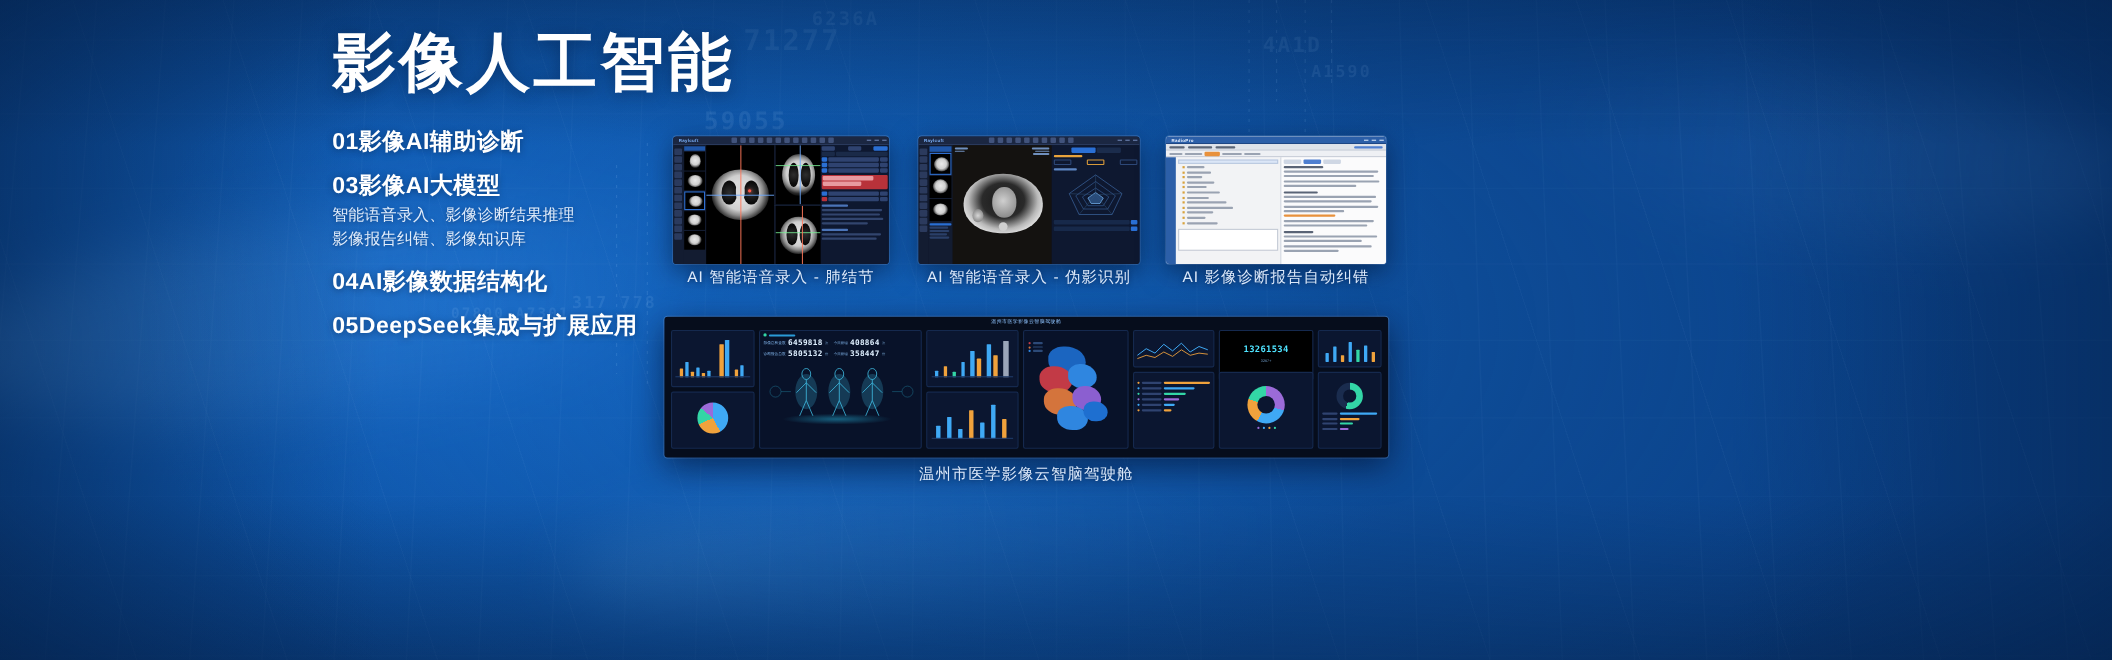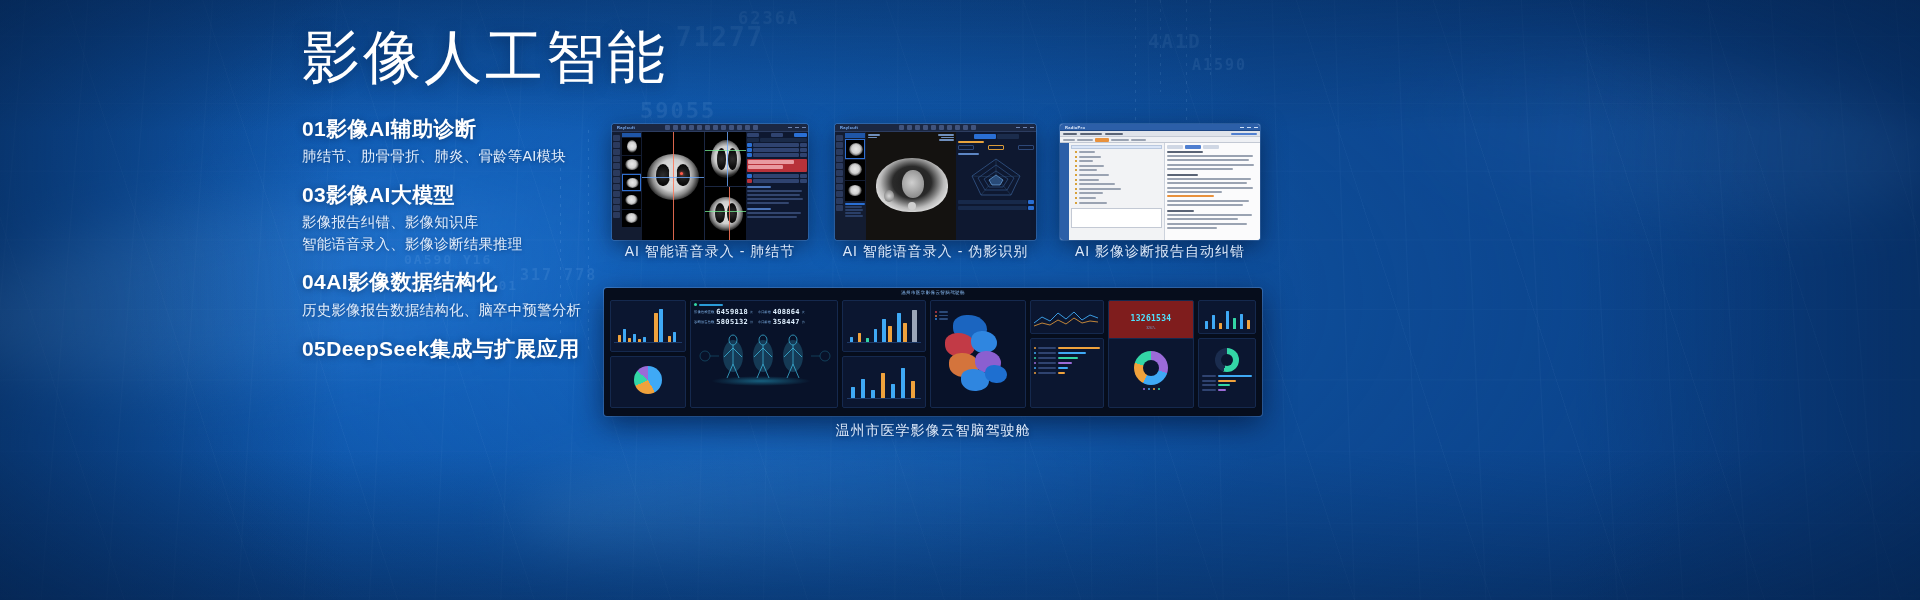--- a/index.html
+++ b/index.html
@@ -62,21 +62,21 @@
     user-select:none;
   }
   .dotcol {
     position:absolute; width:1px;
     background:repeating-linear-gradient(180deg, rgba(170,215,255,.16) 0 3px, transparent 3px 9px);
   }
 
   
   #left { position:absolute; left:302px; top:26px; width:420px; z-index:5; }
   .headline {
-    font-size:58px; font-weight:400; color:#ffffff;
+    font-size:58px; font-weight:700; color:#ffffff;
     letter-spacing:3px; line-height:1.08;
     text-shadow:0 2px 14px rgba(0,30,70,.55);
     margin-bottom:26px;
   }
   .feat { margin-bottom:13px; }
   .feat-title {
     font-size:21px; font-weight:700; color:#ffffff;
     letter-spacing:.4px; line-height:1.3;
     text-shadow:0 1px 6px rgba(0,25,60,.5);
     margin-bottom:4px;
@@ -198,39 +198,33 @@
   <div class="glow-streak streak-b"></div>
   <div class="glow-streak streak-c"></div>
   <div class="bg-vignette"></div>
 </div>
 
 <div id="left">
   <div class="headline">影像人工智能</div>
 
   <div class="feat">
     <div class="feat-title">01影像AI辅助诊断</div>
-    <div class="feat-desc">
-      <span>肺结节、肋骨骨折、肺炎、骨龄等AI模块</span>
-    </div>
   </div>
 
 
   <div class="feat">
     <div class="feat-title">03影像AI大模型</div>
     <div class="feat-desc">
+      <span>智能语音录入、影像诊断结果推理</span>
       <span>影像报告纠错、影像知识库</span>
-      <span>智能语音录入、影像诊断结果推理</span>
     </div>
   </div>
 
   <div class="feat">
     <div class="feat-title">04AI影像数据结构化</div>
-    <div class="feat-desc">
-      <span>历史影像报告数据结构化、脑卒中预警分析</span>
-    </div>
   </div>
 
   <div class="feat">
     <div class="feat-title">05DeepSeek集成与扩展应用</div>
   </div>
 </div>
 
 <div id="shots">
 
   <div class="shot" style="left:612px;top:124px;width:196px;height:116px;">
@@ -761,21 +755,21 @@
           <i class="chip" style="width:10px;height:2px;background:#3fa9f5;"></i>
         </div>
       <div class="row" style="gap:2px;">
           <i class="legend-dot" style="background:#f0a23c;"></i>
           <i class="chip" style="height:2px;width:18px;"></i>
           <i class="chip" style="width:7px;height:2px;background:#f0a23c;"></i>
         </div>
     </div>
   </div>
 
-  <div class="card" style="left:504px;top:12px;width:86px;height:46px;background:#7f1d1d;">
+  <div class="card" style="left:504px;top:12px;width:86px;height:46px;background:#000000;">
     <div class="cardhdr">&nbsp;</div>
     <div style="text-align:center;">
       <span class="bigno cyan" style="font-size:8px;">13261534</span>
       <div style="font-size:3.4px;color:#6f9cc8;margin-top:1px;">3267+</div>
     </div>
   </div>
   <div class="card" style="left:504px;top:50px;width:86px;height:70px;">
     <div class="cardhdr">&nbsp;</div>
     <div class="donut" style="margin:6px auto 0;width:34px;height:34px;
       background:conic-gradient(#9b6bd8 0 30%, #3fa9f5 30% 58%, #f0a23c 58% 80%, #33d6a6 80% 100%);">

